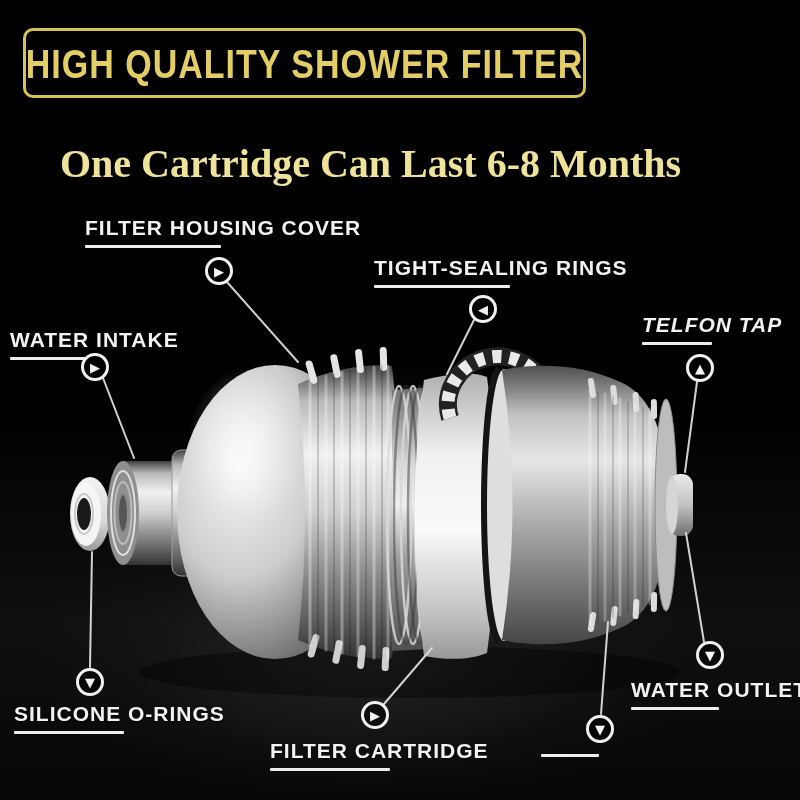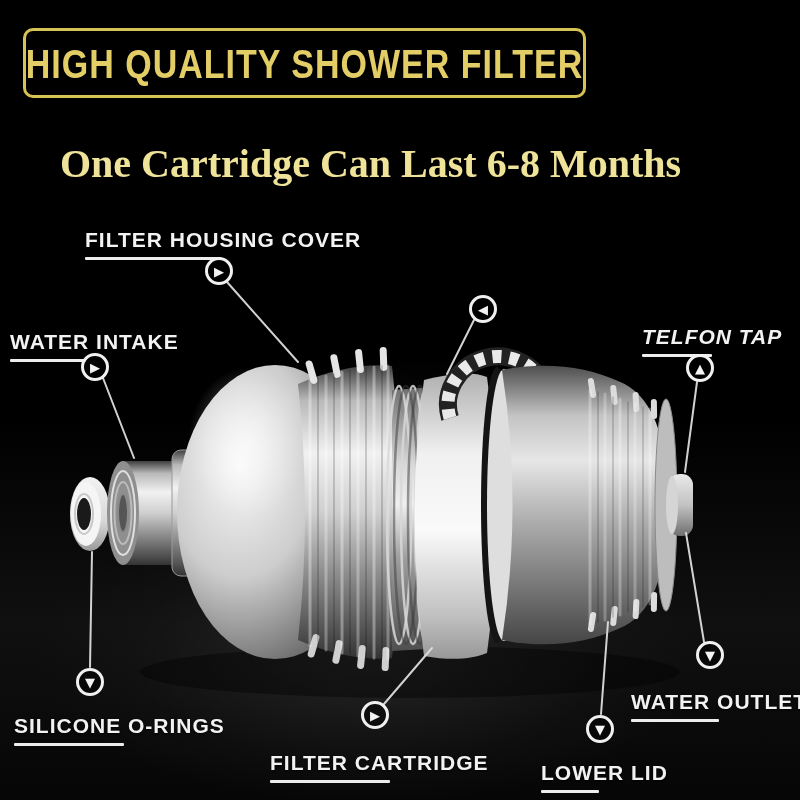--- a/index.html
+++ b/index.html
@@ -27,21 +27,20 @@
   }
   .subtitle{
     position:absolute;left:0;right:0;top:140px;text-align:left;padding-left:60px;
     font-family:"Liberation Serif",serif;font-weight:bold;font-size:40px;color:#eee398;
     white-space:nowrap;
   }
   .part-label{position:absolute;white-space:nowrap;}
   .part-label .txt{
     color:#f2f2f2;font-weight:bold;font-size:21px;letter-spacing:1px;
     text-shadow:0 1px 2px rgba(0,0,0,.8);
-    margin-top:12px;
   }
   .part-label .bar{height:3px;background:#ededed;margin-top:5px;border-radius:1px;}
   .part-label.under .bar{margin-top:5px;}
   .callout{
     position:absolute;width:28px;height:28px;border-radius:50%;
     border:3px solid #f0f0f0;background:rgba(0,0,0,.45);box-sizing:border-box;
     display:flex;align-items:center;justify-content:center;
   }
   .callout .tri{
     color:#f3f3f3;font-size:13px;line-height:1;
@@ -238,38 +237,41 @@
 
   <div class="title-box">
     <span class="title-text">HIGH QUALITY SHOWER FILTER</span>
   </div>
   <div class="subtitle">One Cartridge Can Last 6-8 Months</div>
 
   <div class="part-label" style="left:85px;top:216px;">
     <div class="txt">FILTER HOUSING COVER</div>
     <div class="bar" style="width:136px;"></div>
   </div>
+  <div class="part-label" style="left:374px;top:256px;">
+    <div class="txt">TIGHT-SEALING RINGS</div>
+    <div class="bar" style="width:136px;"></div>
+  </div>
   <div class="part-label" style="left:642px;top:313px;font-style:italic;">
     <div class="txt">TELFON TAP</div>
     <div class="bar" style="width:70px;"></div>
   </div>
-  <div class="part-label" style="left:10px;top:318px;text-align:center;">
+  <div class="part-label" style="left:10px;top:328px;text-align:center;">
     <div class="txt">WATER INTAKE</div>
     <div class="bar" style="width:76px;"></div>
   </div>
   <div class="part-label under" style="left:14px;top:702px;">
     <div class="txt">SILICONE O-RINGS</div>
     <div class="bar" style="width:110px;"></div>
   </div>
   <div class="part-label under" style="left:270px;top:739px;text-align:center;">
     <div class="txt">FILTER CARTRIDGE</div>
     <div class="bar" style="width:120px;"></div>
   </div>
   <div class="part-label under" style="left:541px;top:749px;">
-    <div class="txt">LOWER LID</div>
     <div class="bar" style="width:58px;"></div>
   </div>
   <div class="part-label under" style="left:631px;top:678px;">
     <div class="txt">WATER OUTLET</div>
     <div class="bar" style="width:88px;"></div>
   </div>
 
   <div class="callout" style="left:205px;top:257px;">
     <span class="tri">▶</span>
   </div>

